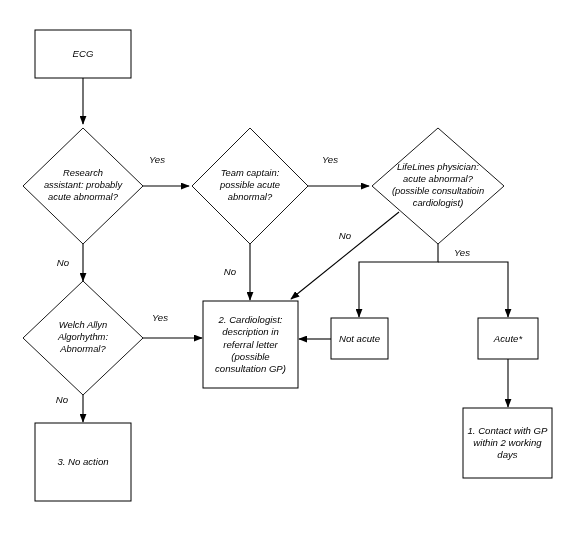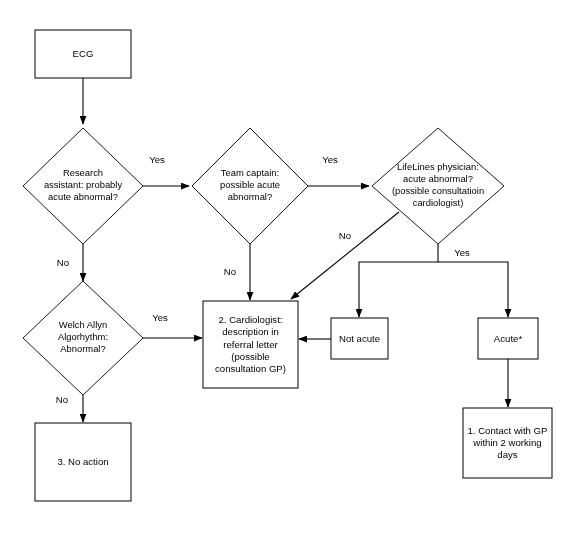--- a/index.html
+++ b/index.html
@@ -12,20 +12,21 @@
     width: 585px;
     height: 539px;
     font-family: "Liberation Sans", sans-serif;
     color: #000000;
     overflow: hidden;
   }
   #flowchart-root {
     position: relative;
     width: 585px;
     height: 539px;
+    font-style: italic;
   }
   svg#flow-svg {
     display: block;
     width: 585px;
     height: 539px;
     background: #ffffff;
   }
   .node-shape {
     fill: #ffffff;
     stroke: #000000;

